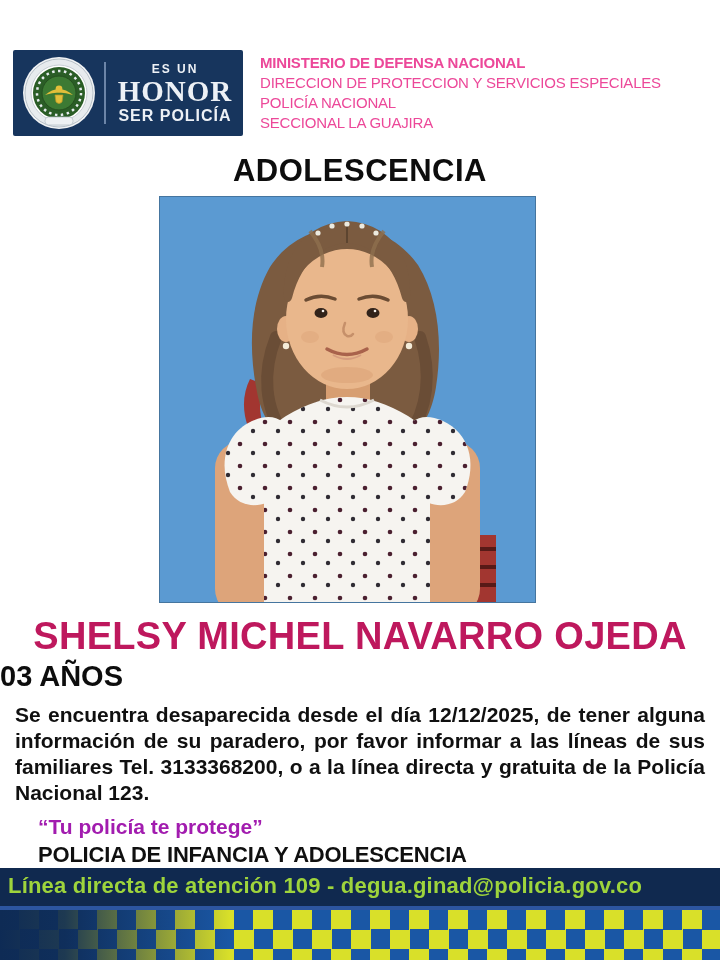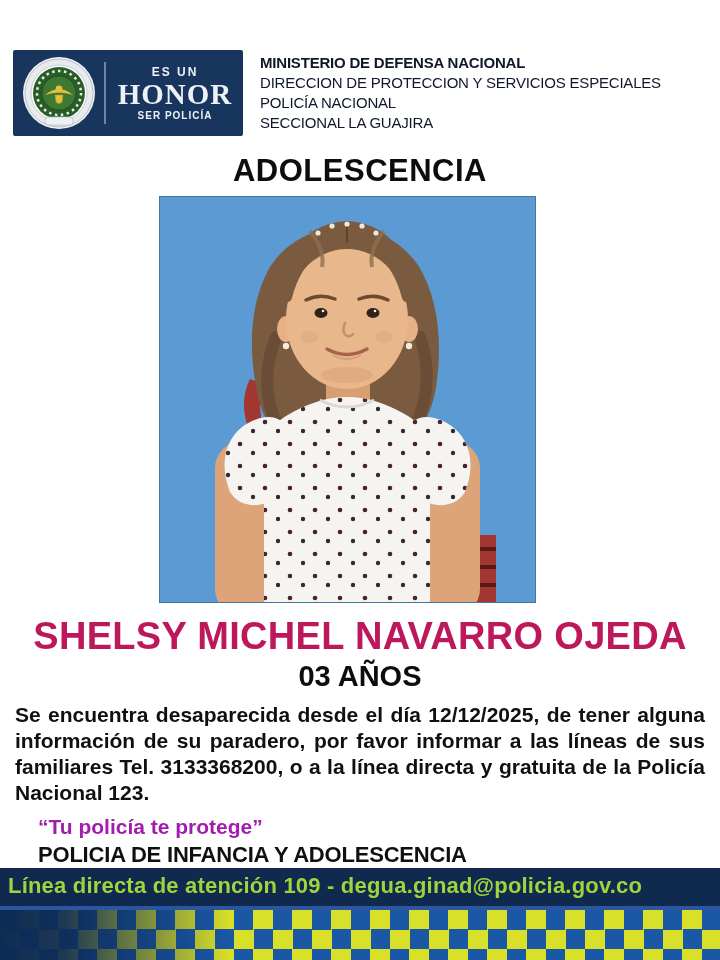--- a/index.html
+++ b/index.html
@@ -17,38 +17,38 @@
   .logo-box{
     width:230px;height:86px;background:#17355d;
     display:flex;align-items:center;padding:4px 8px;box-sizing:border-box;
     border-radius:2px;
   }
   .badge{flex:0 0 auto;}
   .logo-div{width:2px;height:62px;background:#8aa0c2;opacity:.75;margin:0 9px 0 7px;}
   .logo-slogan{flex:1;text-align:center;color:#edf1f6;line-height:1;}
   .logo-esun{display:block;font-size:12px;font-weight:bold;letter-spacing:2px;margin-bottom:2px;}
   .logo-honor{display:block;font-family:"Liberation Serif", serif;font-size:29px;font-weight:bold;letter-spacing:1px;}
-  .logo-serpolicia{display:block;font-size:10px;font-weight:bold;letter-spacing:1px;margin-top:2px;}
-  .hdr-text{margin-left:17px;padding-top:3px;font-size:15px;line-height:20px;color:#0f172a;letter-spacing:-0.2px;}
+  .logo-serpolicia{display:block;font-size:16px;font-weight:bold;letter-spacing:1px;margin-top:2px;}
+  .hdr-text{margin-left:17px;padding-top:3px;font-size:15px;line-height:20px;color:#ec4899;letter-spacing:-0.2px;}
   .hdr-line-b{font-weight:bold;}
   
   .title{
     margin:17px 0 7px;text-align:center;
     font-size:31px;font-weight:bold;letter-spacing:.5px;color:#0d0d0d;
   }
   
   .photo{
     width:377px;height:407px;margin-left:159px;
     background:#5b9ad2;border:1px solid #45759f;box-sizing:border-box;
     flex:0 0 auto;
   }
   .photo svg{display:block;width:100%;height:100%;}
   
   .name{margin:12px 0 0;text-align:center;font-size:38px;font-weight:bold;letter-spacing:.3px;color:#be185d;}
-  .age{margin:2px 0 0;text-align:center;font-size:29px;font-weight:bold;color:#0d0d0d;}
+  .age{margin:2px 0 0;text-align:left;font-size:29px;font-weight:bold;color:#0d0d0d;}
   
   .desc{
     margin:9px 15px 0;
     font-size:21px;font-weight:bold;line-height:1.24;
     text-align:justify;color:#101010;
   }
   .slogan2{margin:9px 16px 0 38px;font-size:21px;font-weight:bold;color:#a21caf;}
   .unit{margin:3px 0 0 38px;font-size:22px;font-weight:bold;letter-spacing:-0.2px;color:#101010;}
   
   .hotbar{

